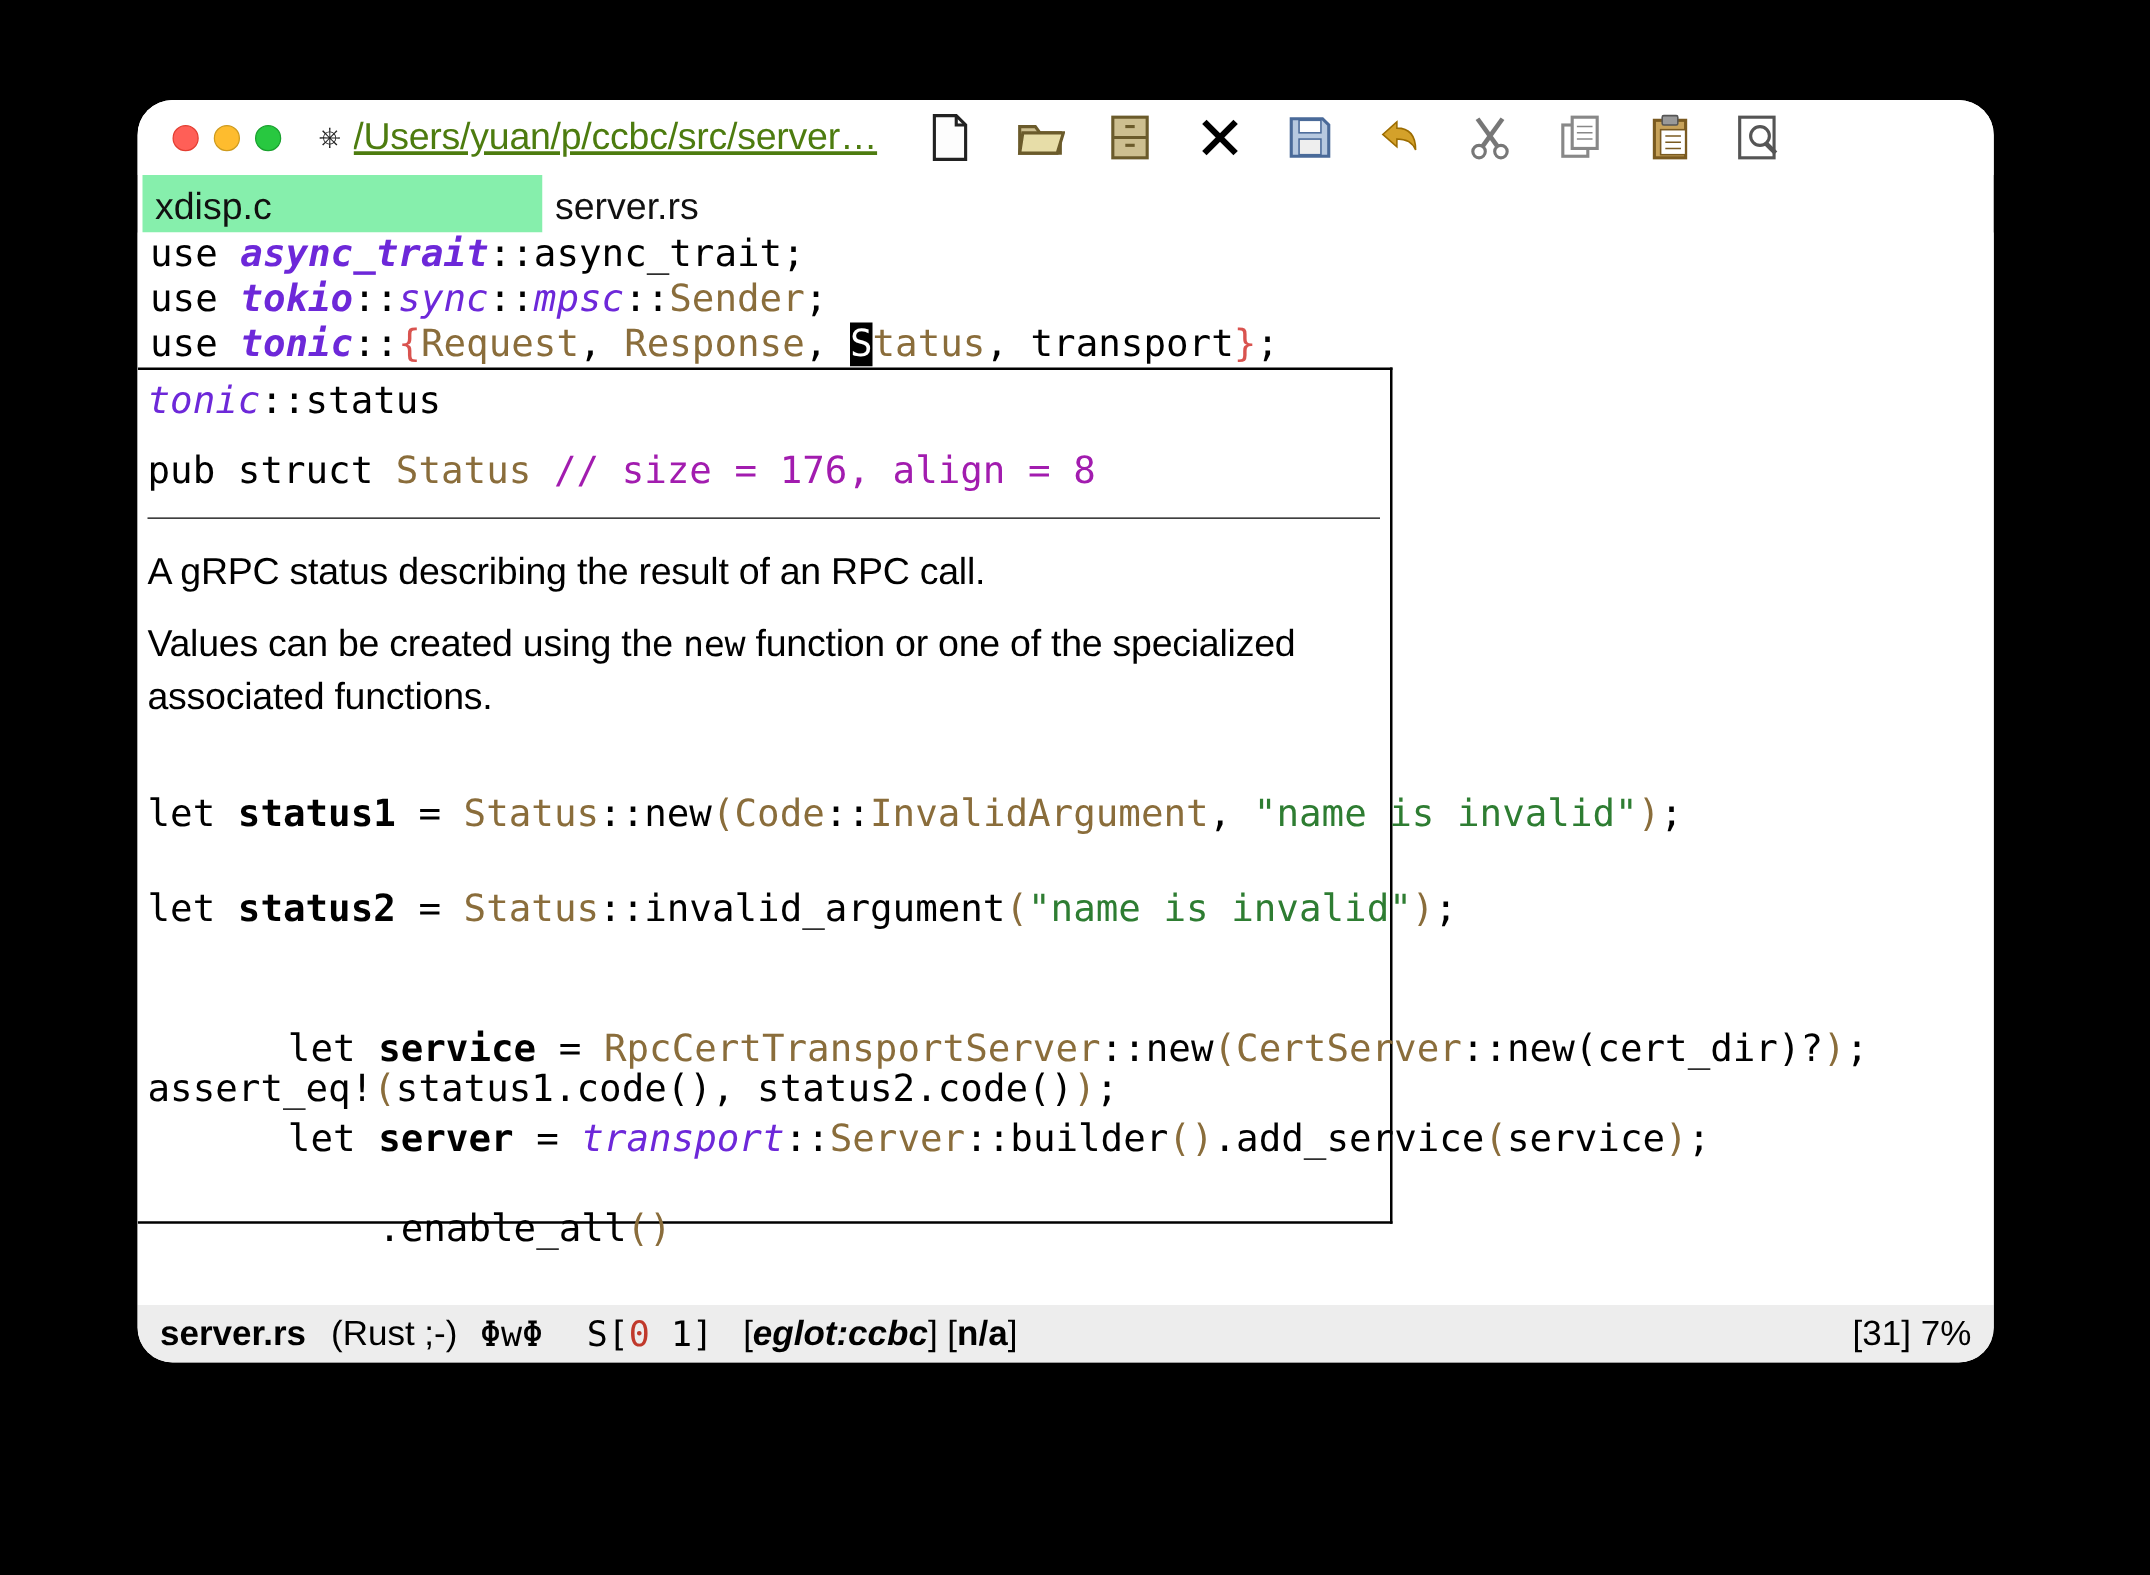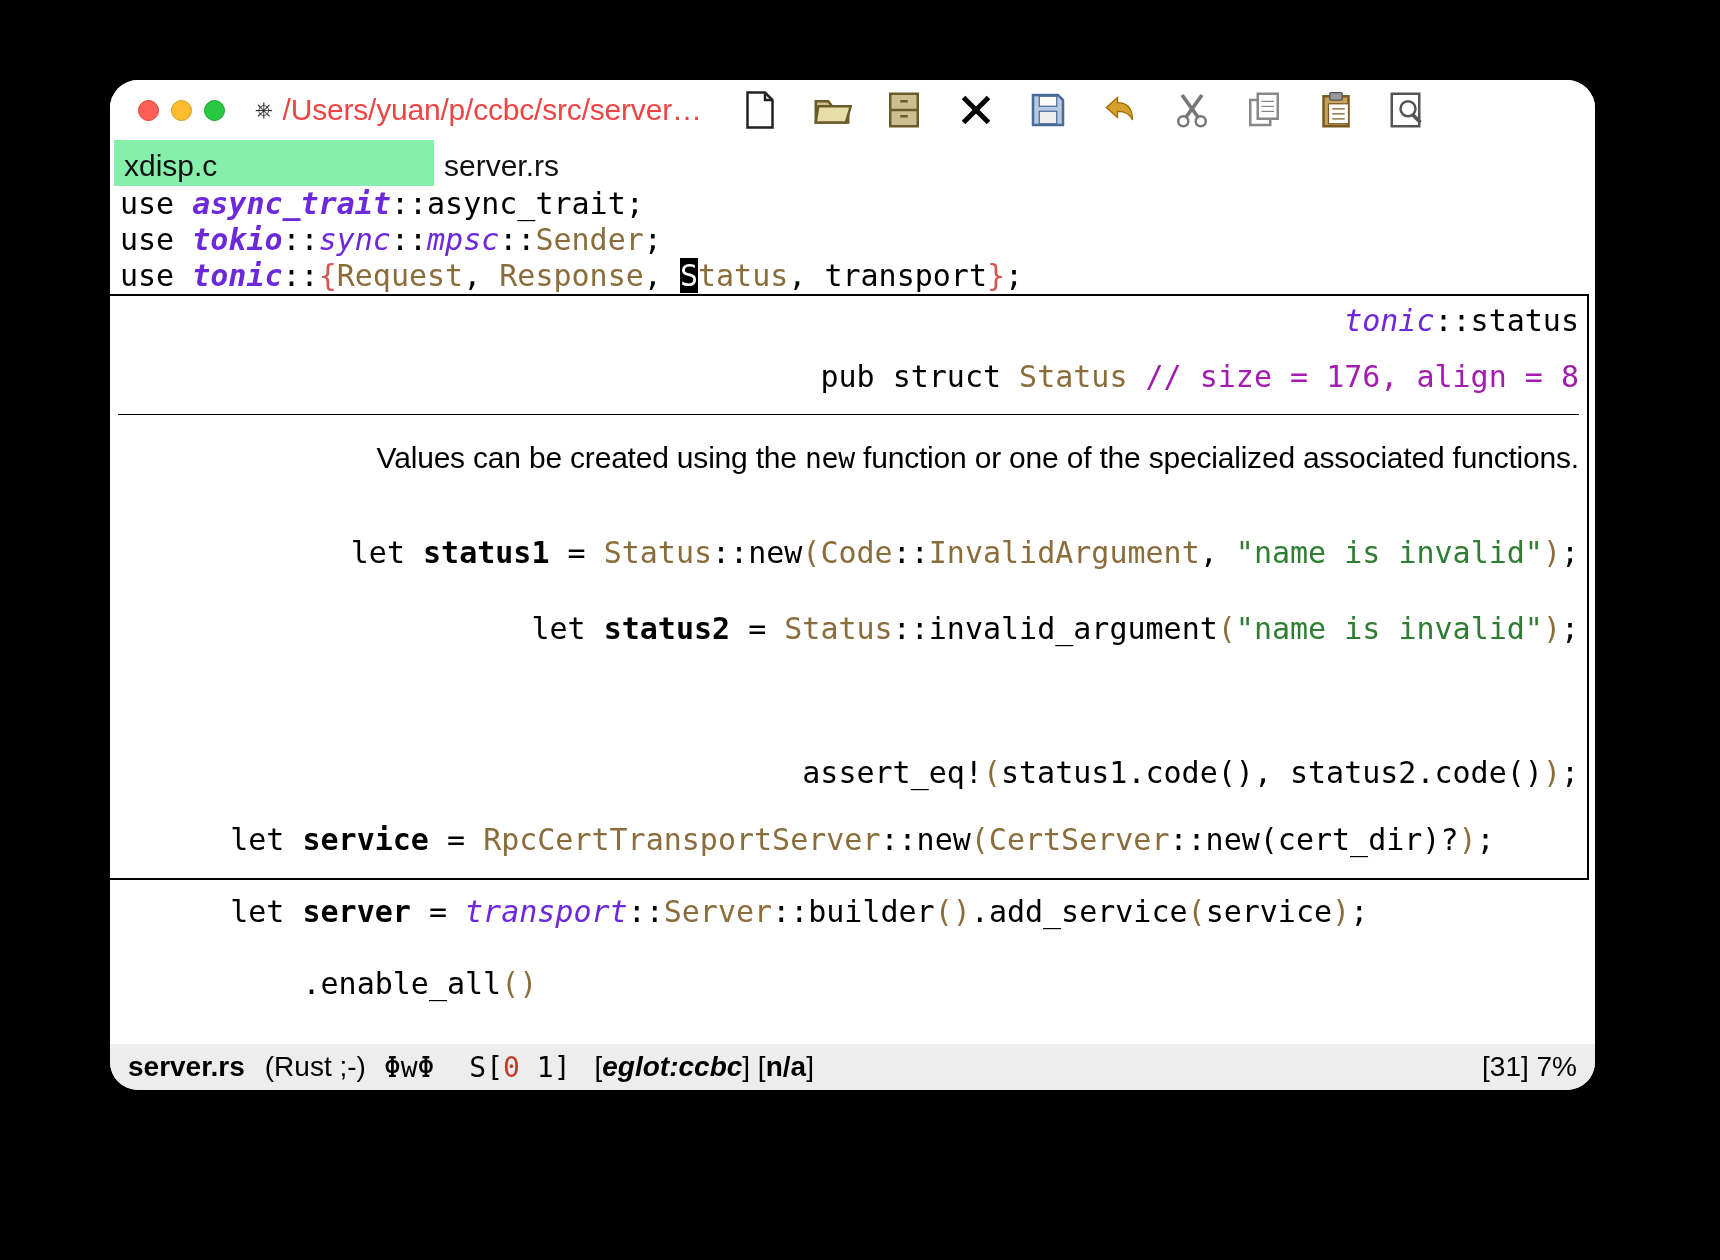--- a/index.html
+++ b/index.html
@@ -25,21 +25,21 @@
     padding: 0 28px;
     gap: 14px;
     background: #fff;
   }
   .traffic { display: flex; gap: 12px; align-items: center; margin-right: 10px; }
   .dot { width: 21px; height: 21px; border-radius: 50%; }
   .dot.red { background: #ff5f57; border: 1px solid #e33e32; }
   .dot.yellow { background: #febc2e; border: 1px solid #ce9b1e; }
   .dot.green { background: #28c840; border: 1px solid #19a12e; }
   .vcs-icon { font-size: 22px; color: #222; margin-left: 6px; margin-right: -4px; }
-  .title-path { font-size: 30px; font-weight: 400; color: #ef4444; letter-spacing: -0.2px; white-space: nowrap; overflow: hidden; text-overflow: ellipsis; max-width: 470px;}
+  .title-path { font-size: 30px; font-weight: 400; color: #4d7c0f; letter-spacing: -0.2px; white-space: nowrap; overflow: hidden; text-overflow: ellipsis; max-width: 470px; text-decoration: underline;}
 
   .toolbar { display: flex; align-items: center; gap: 28px; margin-left: 22px; }
   .tool-btn {
     width: 44px; height: 44px;
     display: flex; align-items: center; justify-content: center;
     cursor: pointer;
   }
   .tool-btn svg { width: 40px; height: 40px; }
 
   
@@ -76,29 +76,28 @@
   .str     { color: #2e7d32; }
   .comment { color: #a21caf; }
   .bold    { font-weight: bold; }
   .cursor-char { background: #000; color: #fff; }
 
   
   .popup {
     position: absolute;
     left: 0px;
     top: 108px; 
-    width: 1479px;
+    width: 1004px;
     background: #fff;
     border: 2px solid #000;
     border-left: none;
     padding: 6px 8px 10px 8px;
     font-family: "SF Mono", Menlo, Consolas, monospace;
     font-size: 30px;
     line-height: 38px;
-    text-align: right;
   }
   .popup hr { border: none; border-top: 1px solid #000; margin: 18px 0 22px 0; }
   .popup .prose {
     font-family: -apple-system, BlinkMacSystemFont, "Segoe UI", Helvetica, Arial, sans-serif;
     font-size: 30px; line-height: 42px; letter-spacing: -0.2px;
     margin: 0 0 16px 0;
   }
   .popup .prose .mono { font-family: "SF Mono", Menlo, Consolas, monospace; font-size: 28px; }
   .popup .codeblock { margin-top: 14px; white-space: pre;}
 
@@ -236,20 +235,21 @@
 
     <div class="code-line"><span class="kw">use</span><span class="mod bold"> tokio</span><span>::</span><span class="mod">sync</span><span>::</span><span class="mod">mpsc</span><span>::</span><span class="type">Sender</span><span>;</span></div>
 
     <div class="code-line"><span class="kw">use</span><span class="mod bold"> tonic</span><span>::</span><span class="brace">{</span><span class="type">Request</span><span>, </span><span class="type">Response</span><span>, </span><span class="cursor-char">S</span><span class="type">tatus</span><span>, </span><span>transport</span><span class="brace">}</span><span>;</span></div>
 
     <div class="popup">
       <div class="code-line"><span class="mod">tonic</span><span>::status</span></div>
       <div class="code-line" style="height:18px"></div>
       <div class="code-line"><span class="kw">pub</span><span> </span><span class="kw">struct</span><span> </span><span class="type">Status</span><span class="comment"> // size = 176, align = 8</span></div>
       <hr>
+      <p class="prose">A gRPC status describing the result of an RPC call.</p>
       <p class="prose"><span>Values can be created using the </span><span class="mono">new</span><span> function or one of the specialized associated functions.</span></p>
 
       <div class="codeblock">
 <div class="code-line"><span class="kw">let</span><span> </span><span class="bold">status1</span><span> = </span><span class="type">Status</span><span>::</span><span>new</span><span class="paren1">(</span><span class="type">Code</span><span>::</span><span class="type">InvalidArgument</span><span>, </span><span class="str">"name is invalid"</span><span class="paren1">)</span><span>;</span></div>
 <div class="code-line"><span class="kw">let</span><span> </span><span class="bold">status2</span><span> = </span><span class="type">Status</span><span>::</span><span>invalid_argument</span><span class="paren1">(</span><span class="str">"name is invalid"</span><span class="paren1">)</span><span>;</span></div>
 <div class="code-line" style="height:30px"></div>
 <div class="code-line"><span>assert_eq!</span><span class="paren1">(</span><span>status1.code</span><span>()</span><span>, </span><span>status2.code</span><span>()</span><span class="paren1">)</span><span>;</span></div>
       </div>
     </div>
 

